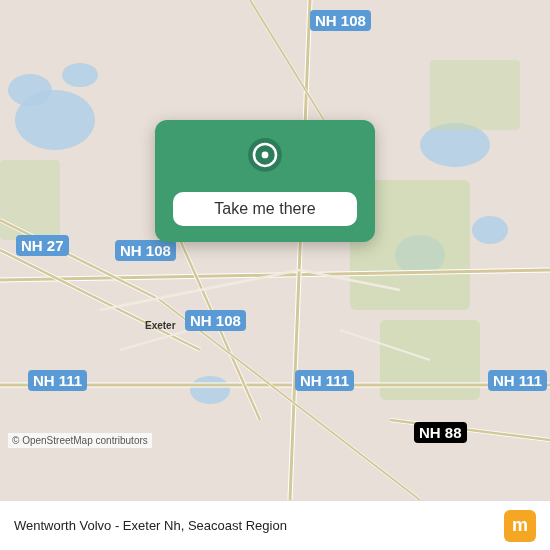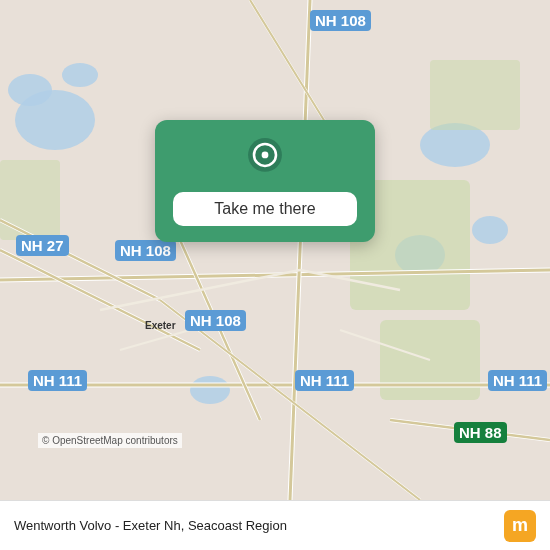--- a/index.html
+++ b/index.html
@@ -115,21 +115,20 @@
     #copyright-text {
       position: absolute;
       bottom: 52px;
       left: 8px;
       font-size: 10px;
       color: #555;
       background: rgba(255,255,255,0.75);
       padding: 2px 4px;
       border-radius: 0;
       z-index: 15;
-      margin-left: 30px;
     }
   </style>
 </head>
 <body>
 
 <div id="map-container">
 
   <svg id="map-svg" viewBox="0 0 550 500" xmlns="http://www.w3.org/2000/svg">
 
     <rect width="550" height="500" fill="#e8e0d8"></rect>
@@ -183,21 +182,21 @@
 
   <div id="road-badges-container">
   <div class="road-badge" style="top: 10px; left: 310px; background: rgb(91, 155, 213);">NH 108</div>
       <div class="road-badge" style="top: 170px; left: 298px; background: rgb(91, 155, 213);">NH 108</div>
       <div class="road-badge" style="top: 240px; left: 115px; background: rgb(91, 155, 213);">NH 108</div>
       <div class="road-badge" style="top: 310px; left: 185px; background: rgb(91, 155, 213);">NH 108</div>
       <div class="road-badge" style="top: 235px; left: 16px; background: rgb(91, 155, 213);">NH 27</div>
       <div class="road-badge" style="top: 370px; left: 28px; background: rgb(91, 155, 213);">NH 111</div>
       <div class="road-badge" style="top: 370px; left: 295px; background: rgb(91, 155, 213);">NH 111</div>
       <div class="road-badge" style="top: 370px; left: 488px; background: rgb(91, 155, 213);">NH 111</div>
-      <div class="road-badge" style="top: 422px; left: 454px; background: #15803d;">NH 88</div>
+      <div class="road-badge" style="top: 422px; left: 414px; background: #000000;">NH 88</div>
     </div>
 
   <div style="position:absolute; top:320px; left:145px; font-size:10px; font-weight:600; color:#333; z-index:5; pointer-events:none;">Exeter</div>
 
   <div id="popup-card">
 
     <svg id="popup-pin" viewBox="0 0 44 52" xmlns="http://www.w3.org/2000/svg">
       <circle cx="22" cy="20" r="20" fill="#2e7d5a"></circle>
       <circle cx="22" cy="20" r="13" fill="none" stroke="white" stroke-width="3"></circle>
       <circle cx="22" cy="20" r="4" fill="white"></circle>

